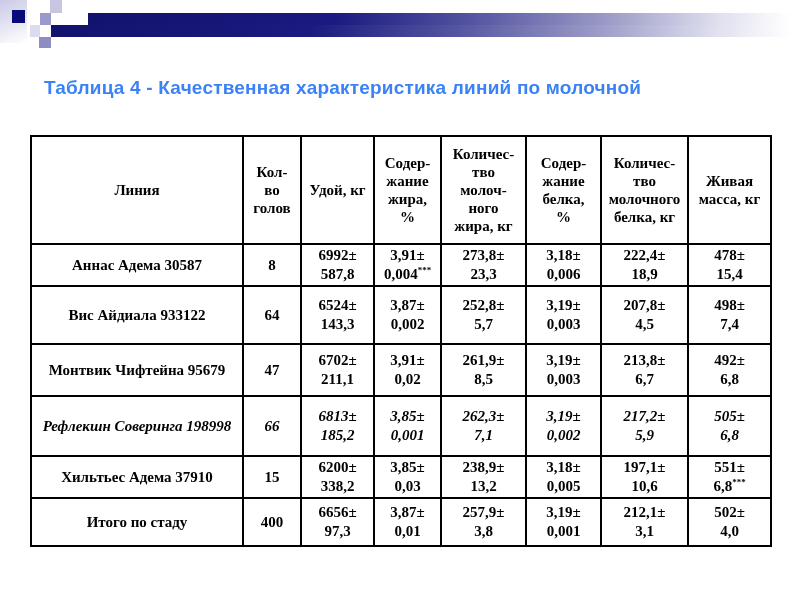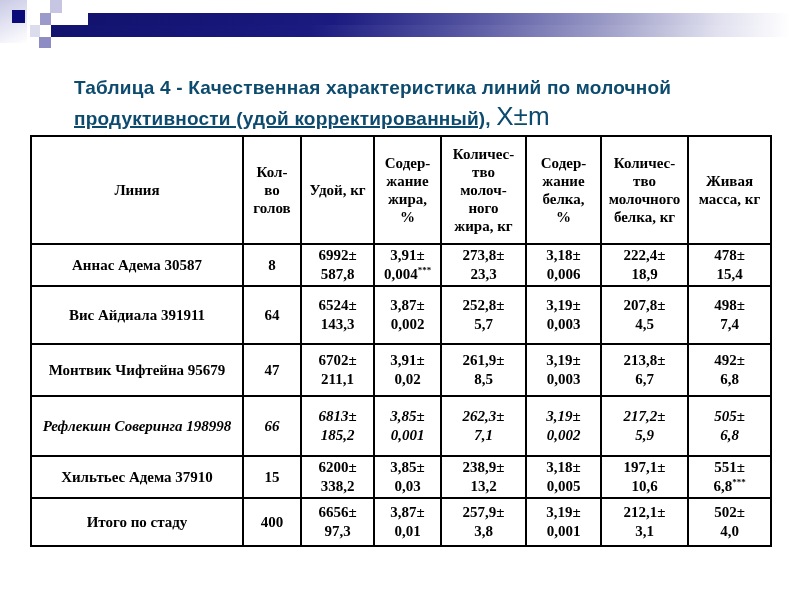--- a/index.html
+++ b/index.html
@@ -22,22 +22,22 @@
   .sq-purple   { left:39px; top:37px; width:12px; height:11px; background:#8d8dc4; }
   .bar-upper   { left:88px; top:13px; width:702px; height:12px; }
   .bar-lower   { left:51px; top:25px; width:739px; height:12px; }
   .bar-upper, .bar-lower {
     background:linear-gradient(to right,
       #12126f 0%, #1a1a80 35%, #5555a2 55%, #9f9fc9 75%, #e0e0ef 90%, #ffffff 100%);
   }
 
   
   .title {
-    position:absolute; left:74px; top:72px; width:710px;
-    font-weight:bold; font-size:19px; line-height:31px; color:#0c4a6e;
+    position:absolute; left:44px; top:72px; width:710px;
+    font-weight:bold; font-size:19px; line-height:31px; color:#3b82f6;
     letter-spacing:0.2px;
   }
   .title .u { text-decoration:underline; text-decoration-thickness:2px; }
   .title .formula {
     font-weight:400; font-size:26px; line-height:1;
     font-family:"Liberation Sans", sans-serif; letter-spacing:0;
   }
 
   
   table.data {
@@ -69,21 +69,20 @@
 <div class="deco sq-navy"></div>
 <div class="deco sq-light"></div>
 <div class="deco sq-mid"></div>
 <div class="deco sq-pale"></div>
 <div class="deco sq-purple"></div>
 <div class="deco bar-upper"></div>
 <div class="deco bar-lower"></div>
 
 <div class="title">
   <div>Таблица 4 - Качественная характеристика линий по молочной</div>
-  <div><span class="u">продуктивности (удой корректированный),</span>&nbsp;<span class="formula">X±m</span></div>
 </div>
 
 <table class="data">
   <colgroup>
       <col style="width: 212px;">
       <col style="width: 58px;">
       <col style="width: 73px;">
       <col style="width: 67px;">
       <col style="width: 85px;">
       <col style="width: 75px;">
@@ -129,21 +128,21 @@
         <td><span>273,8±
 23,3</span></td>
         <td><span>3,18±
 0,006</span></td>
         <td><span>222,4±
 18,9</span></td>
         <td><span>478±
 15,4</span></td>
       </tr>
       <tr style="height: 58px;">
-        <td><span>Вис Айдиала 391911</span></td>
+        <td><span>Вис Айдиала 933122</span></td>
         <td><span>64</span></td>
         <td><span>6524±
 143,3</span></td>
         <td><span>3,87±
 0,002</span></td>
         <td><span>252,8±
 5,7</span></td>
         <td><span>3,19±
 0,003</span></td>
         <td><span>207,8±

